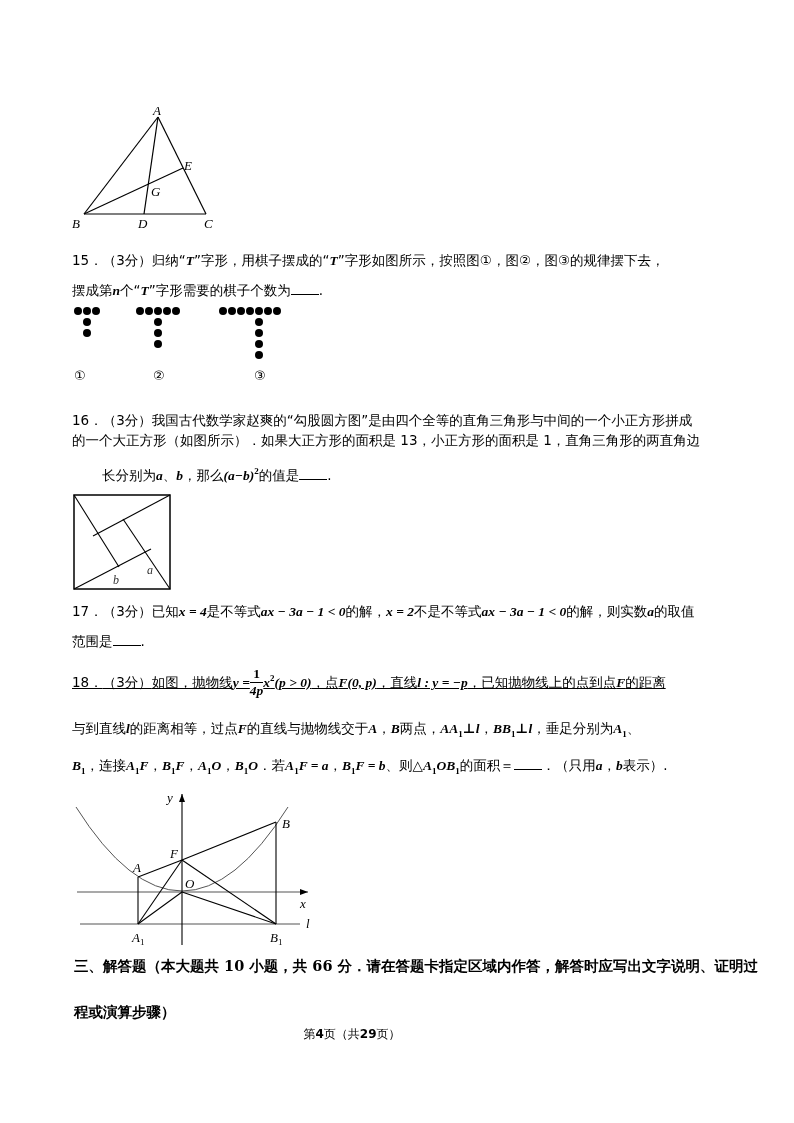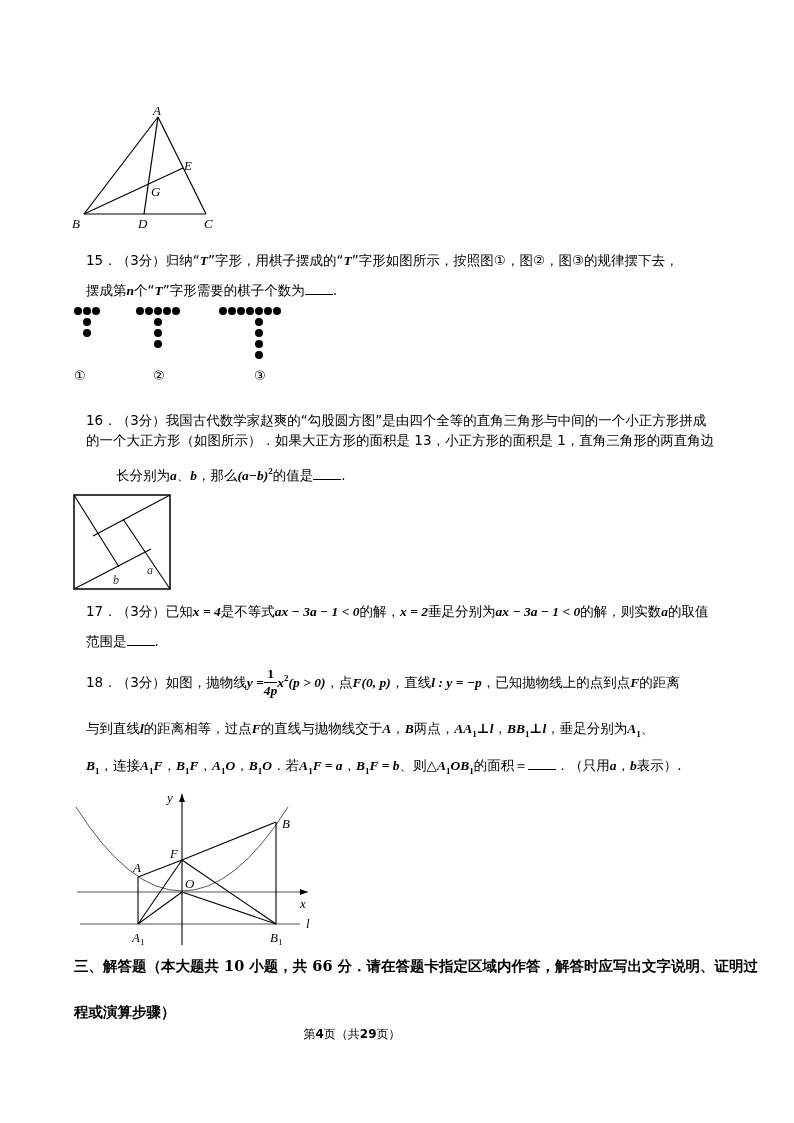--- a/index.html
+++ b/index.html
@@ -1,19 +1,19 @@
 <!DOCTYPE html>
 <html><head>
 <meta charset="utf-8">
 <style>
   html, body { margin:0; padding:0; background:#fff; }
   body { width:794px; height:1123px; position:relative; overflow:hidden;
          font-family:"DejaVu Sans", "Liberation Sans", sans-serif; color:#000; font-size:13.5px; }
   .abs { position:absolute; }
-  .line { position:absolute; left:86px; white-space:nowrap; font-size:13.5px; line-height:20px; }
+  .line { position:absolute; left:72px; white-space:nowrap; font-size:13.5px; line-height:20px; }
   .m { font-family:"Liberation Serif", "DejaVu Serif", serif; font-style:italic; font-weight:bold; }
   .mu { font-family:"Liberation Serif", "DejaVu Serif", serif; font-weight:bold; }
   .blank { display:inline-block; width:28px; border-bottom:1px solid #000; height:14px; vertical-align:baseline; }
   sub, sup { font-size:9px; }
   .frac { display:inline-block; vertical-align:middle; text-align:center; font-family:"Liberation Serif", serif; font-weight:bold; line-height:16px; }
   .frac .num { display:block; border-bottom:1px solid #000; padding:0 2px; }
   .frac .den { display:block; font-style:italic; }
   .dot { position:absolute; width:8px; height:8px; border-radius:50%; background:#000; }
   .lbl { position:absolute; font-size:13px; }
   .heading { position:absolute; left:74px; font-weight:bold; font-size:14.5px; white-space:nowrap; font-family:"DejaVu Serif", "Liberation Serif", serif; }
@@ -100,27 +100,27 @@
       <line x1="1" y1="95" x2="78" y2="55"></line>
     </g>
   </g>
   <g font-family="Liberation Serif, serif" font-style="italic" font-size="12" fill="#333">
     <text x="40" y="90">b</text>
     <text x="74" y="80">a</text>
   </g>
 </svg>
 
 <div class="line" style="top:601px;">
-  <span>17．</span><span>（3分）</span><span>已知</span><span class="m">x = 4</span><span>是不等式</span><span class="m">ax − 3a − 1 &lt; 0</span><span>的解，</span><span class="m">x = 2</span><span>垂足分别为</span><span class="m">ax − 3a − 1 &lt; 0</span><span>的解，则实数</span><span class="m">a</span><span>的取值</span>
+  <span>17．</span><span>（3分）</span><span>已知</span><span class="m">x = 4</span><span>是不等式</span><span class="m">ax − 3a − 1 &lt; 0</span><span>的解，</span><span class="m">x = 2</span><span>不是不等式</span><span class="m">ax − 3a − 1 &lt; 0</span><span>的解，则实数</span><span class="m">a</span><span>的取值</span>
 </div>
 <div class="line" style="top:631px;">
   <span>范围是</span><span class="blank"></span><span>.</span>
 </div>
 
-<div class="line" style="top:666px;">
+<div class="line" style="top:666px;text-decoration:underline;">
   <span>18．</span><span>（3分）</span><span>如图，抛物线</span><span class="m">y =</span><span class="frac"><span class="num">1</span><span class="den">4p</span></span><span class="m">x</span><sup class="mu">2</sup><span class="m">(p &gt; 0)</span><span>，点</span><span class="m">F(0, p)</span><span>，直线</span><span class="m">l : y = −p</span><span>，已知抛物线上的点到点</span><span class="m">F</span><span>的距离</span>
 </div>
 <div class="line" style="top:718px;">
   <span>与到直线</span><span class="m">l</span><span>的距离相等，过点</span><span class="m">F</span><span>的直线与抛物线交于</span><span class="m">A</span><span>，</span><span class="m">B</span><span>两点，</span><span class="m">AA</span><sub class="mu">1</sub><span class="m">⊥l</span><span>，</span><span class="m">BB</span><sub class="mu">1</sub><span class="m">⊥l</span><span>，垂足分别为</span><span class="m">A</span><sub class="mu">1</sub><span>、</span>
 </div>
 <div class="line" style="top:755px;">
   <span class="m">B</span><sub class="mu">1</sub><span>，连接</span><span class="m">A</span><sub class="mu">1</sub><span class="m">F</span><span>，</span><span class="m">B</span><sub class="mu">1</sub><span class="m">F</span><span>，</span><span class="m">A</span><sub class="mu">1</sub><span class="m">O</span><span>，</span><span class="m">B</span><sub class="mu">1</sub><span class="m">O</span><span>．若</span><span class="m">A</span><sub class="mu">1</sub><span class="m">F = a</span><span>，</span><span class="m">B</span><sub class="mu">1</sub><span class="m">F = b</span><span>、则△</span><span class="m">A</span><sub class="mu">1</sub><span class="m">OB</span><sub class="mu">1</sub><span>的面积＝</span><span class="blank"></span><span>．（只用</span><span class="m">a</span><span>，</span><span class="m">b</span><span>表示）.</span>
 </div>
 
 <svg class="abs" style="left:60px;top:780px;" width="270" height="170" viewBox="0 0 270 170">

